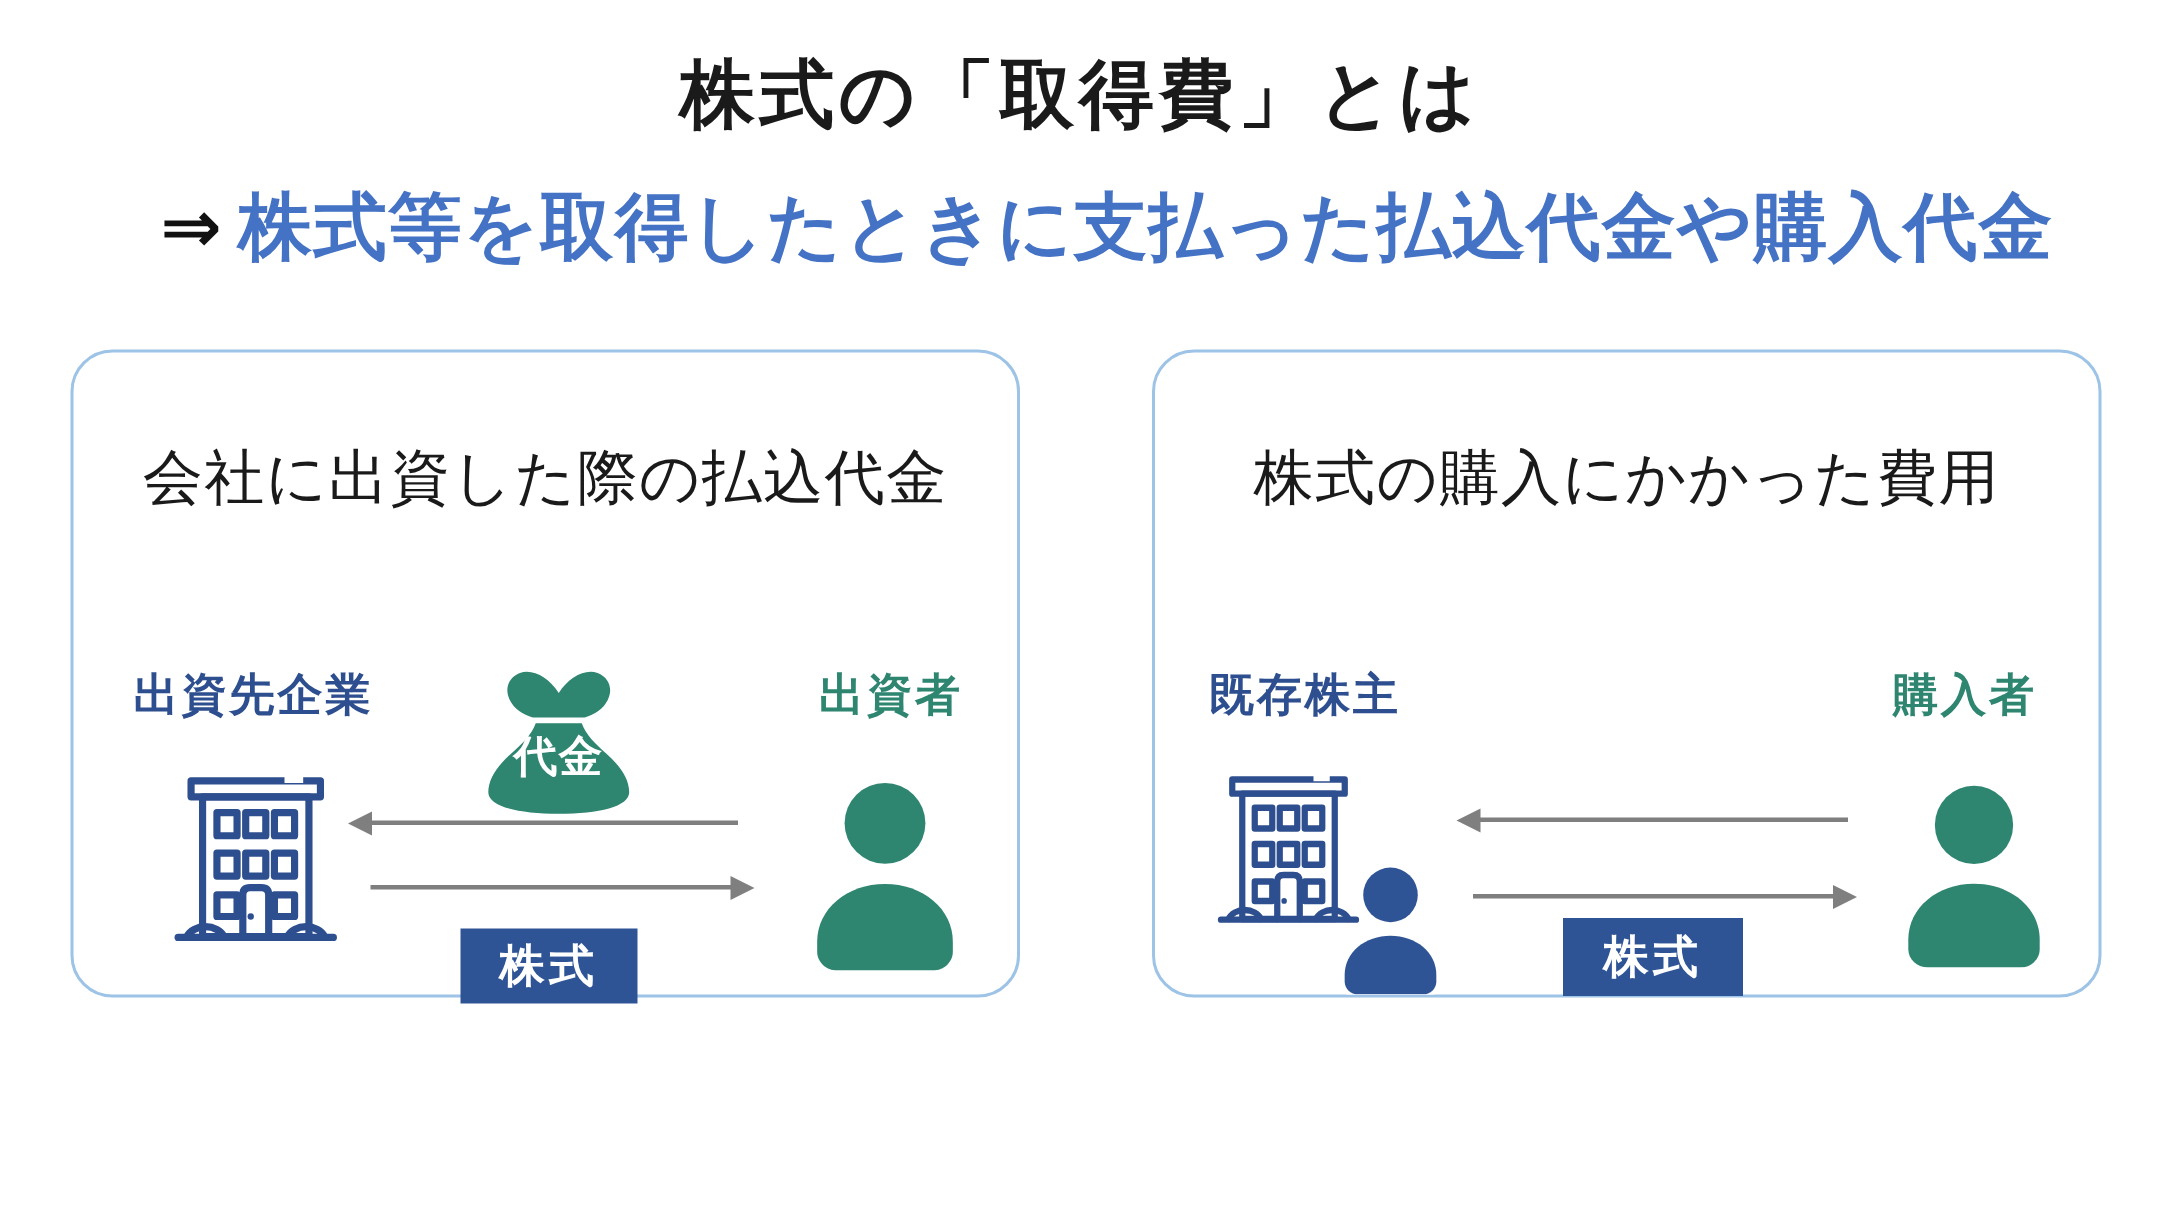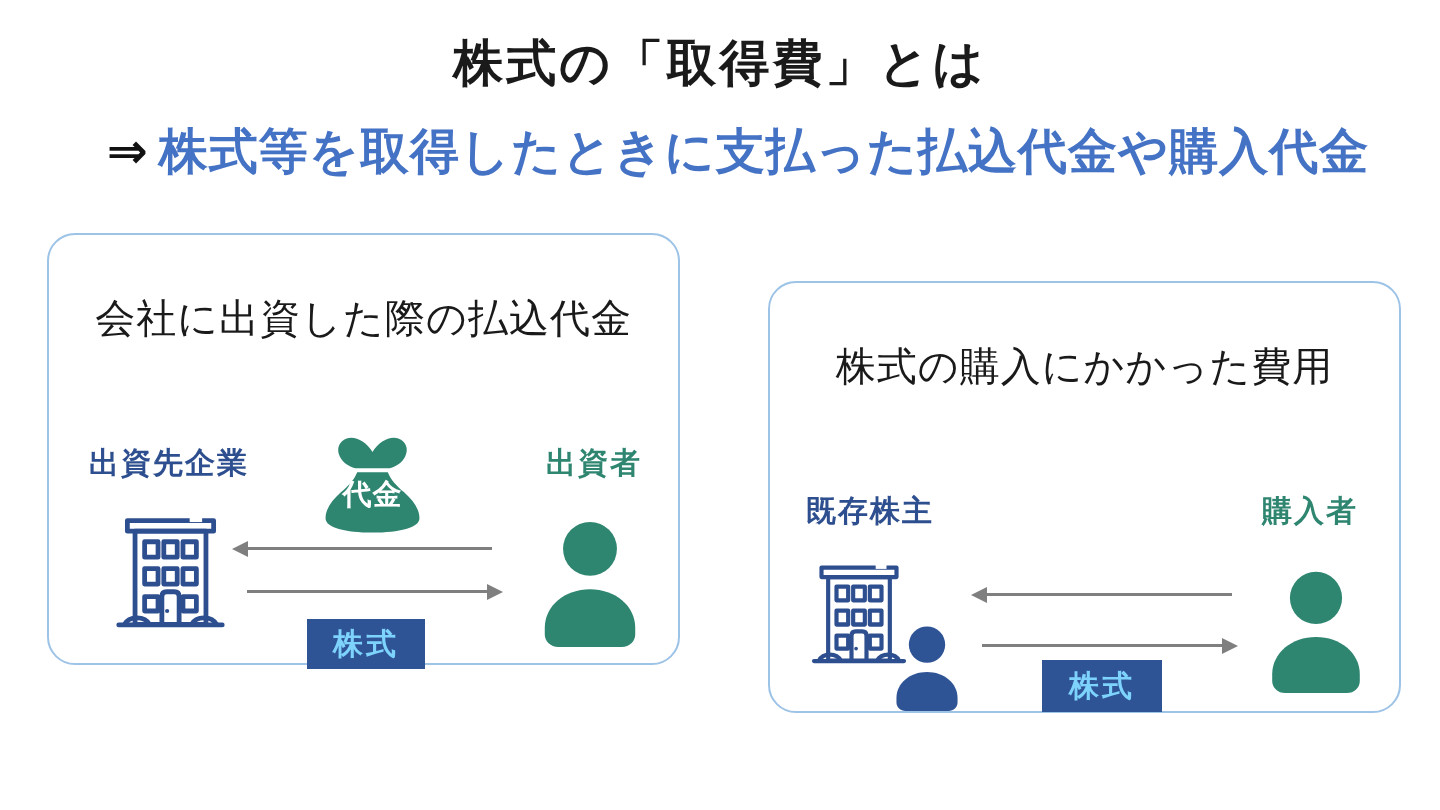--- a/index.html
+++ b/index.html
@@ -23,21 +23,21 @@
   }
   .slide-subtitle .arr { color:#111; font-weight:700; margin-right:10px; }
   .slide-subtitle .txt { color:var(--accent,#4472C4); }
 
   
   .panel {
     position:absolute; top:233px; width:633px; height:432px;
     background:#fff; border:2px solid var(--pborder,#9DC3E6); border-radius:28px;
   }
   #panel-a { left:47px; }
-  #panel-b { left:768px;margin-top:48px; }
+  #panel-b { left:768px; }
   .panel-heading {
     position:absolute; top:56px; left:0; width:100%;
     text-align:center; font-size:40px; color:#1a1a1a; letter-spacing:1px;
   }
 
   
   .entity-label {
     position:absolute; top:208px; width:210px; text-align:center;
     font-size:30px; font-weight:bold; letter-spacing:2px; white-space:nowrap;
   }
@@ -51,21 +51,21 @@
   
   .icon-abs { position:absolute; }
   #panel-a .building-holder { left:64px;  top:276px; }
   #panel-b .building-holder { left:39px;  top:276px; }
   #panel-b .bluep-holder    { left:118px; top:342px; }
   #panel-a .person-holder   { left:483px; top:285px; }
   #panel-b .person-holder   { left:490px; top:287px; }
 
   
   .bag-holder { position:absolute; }
-  #panel-a .bag-holder { left:266px; top:194px; width:115px; }
+  #panel-a .bag-holder { left:266px; top:204px; width:115px; }
   #panel-b .bag-holder { left:288px; top:204px; width:106px; }
   .bag-holder svg { display:block; width:100%; height:auto; }
   .bag-label {
     position:absolute; left:0; top:44%; width:100%; text-align:center;
     color:#fff; font-size:29px; font-weight:bold; letter-spacing:1px;
   }
 
   
   .arrow { position:absolute; height:3px; background:var(--gray,#7F7F7F); }
   .arrow-left::before {
@@ -79,21 +79,21 @@
     border-top:8px solid transparent; border-bottom:8px solid transparent;
   }
   #panel-a .arrow-top    { left:196px; width:247px; top:312px; }
   #panel-a .arrow-bottom { left:198px; width:243px; top:355px; }
   #panel-b .arrow-top    { left:214px; width:248px; top:310px; }
   #panel-b .arrow-bottom { left:212px; width:243px; top:361px; }
 
   
   .stock-box {
     position:absolute; display:flex; align-items:center; justify-content:center;
-    background:var(--boxblue,#2F5496); color:#7dd3fc;
+    background:var(--boxblue,#2F5496); color:#ffffff;
     font-size:30px; font-weight:bold; letter-spacing:3px;
   }
   #panel-a .stock-box { left:258px; top:384px; width:118px; height:50px; }
   #panel-b .stock-box { left:272px; top:377px; width:120px; height:52px; }
 
   
   .bld-stroke { stroke:var(--navy,#2E4F8F); fill:none; stroke-width:5;
                 stroke-linecap:round; stroke-linejoin:round; }
   .bld-fill   { fill:var(--navy,#2E4F8F); stroke:none; }
   .bld-notch  { stroke:#fff; stroke-width:7; fill:none; }

